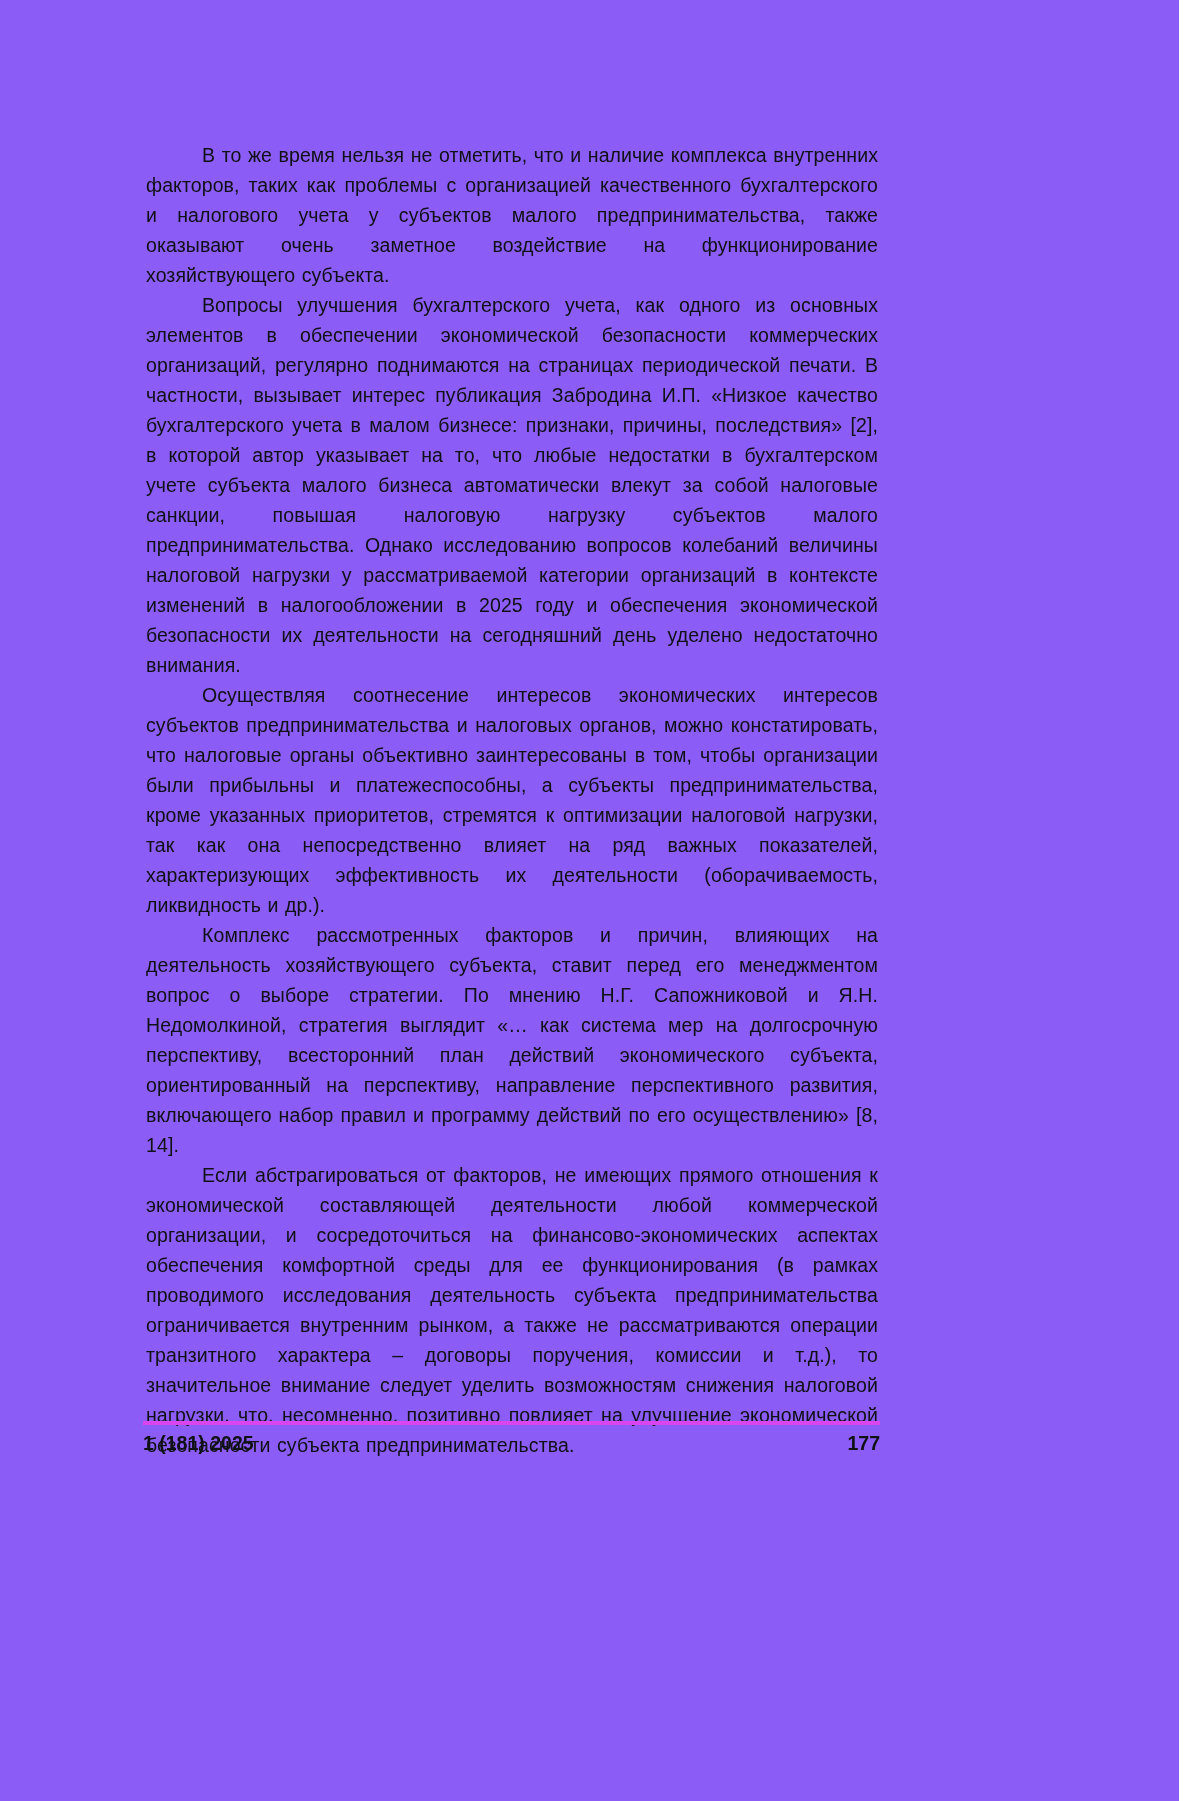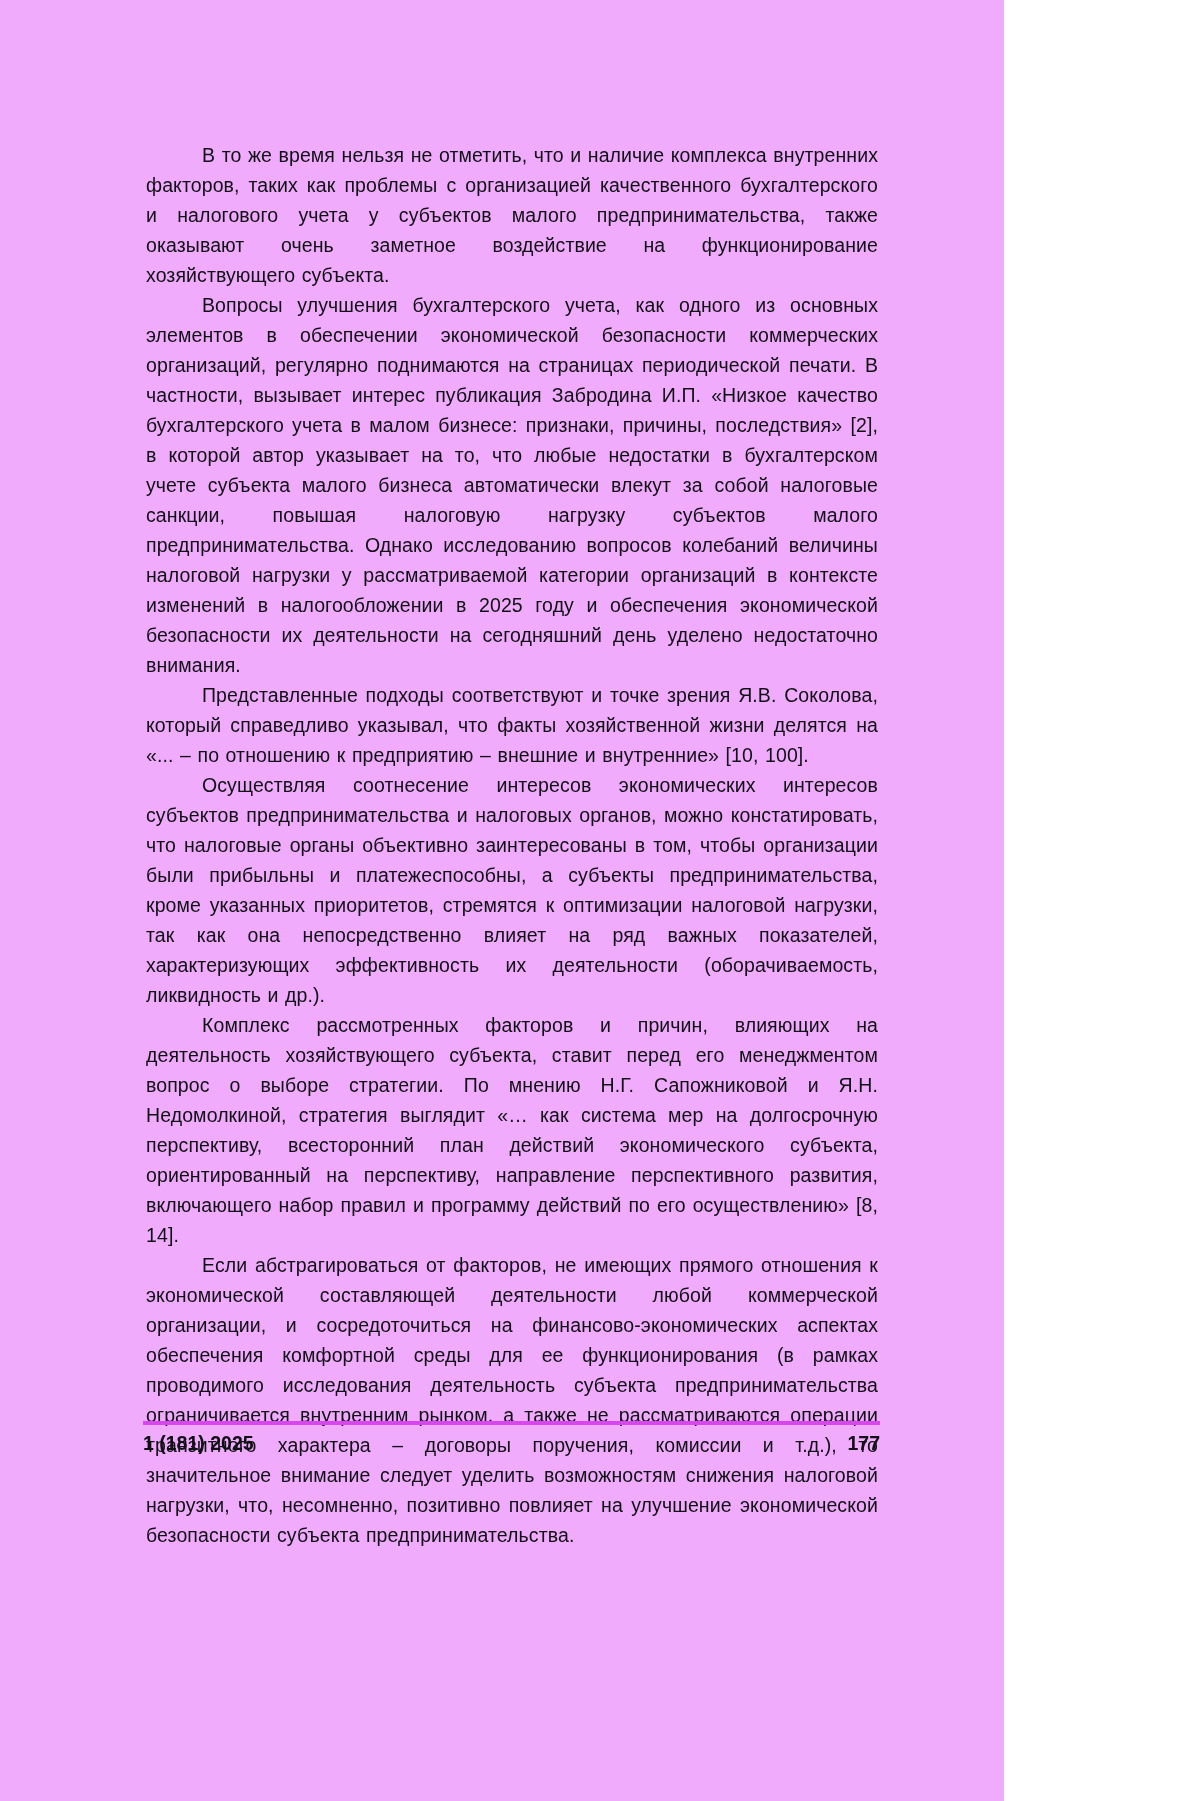--- a/index.html
+++ b/index.html
@@ -2,23 +2,23 @@
 <html lang="ru"><head>
 <meta charset="utf-8">
 <style>
   html, body {
     margin: 0;
     padding: 0;
     background: #ffffff;
   }
   .page {
     position: relative;
-    width: 1004px;
+    width: 1179px;
     height: 1801px;
-    background: #f0abfc;
+    background: #8b5cf6;
     font-family: "Liberation Sans", sans-serif;
     color: #101114;
     overflow: hidden;
   }
   .content {
     position: absolute;
     left: 146px;
     top: 140px;
     width: 732px;
   }
@@ -47,21 +47,20 @@
   }
 </style>
 </head>
 <body>
 
 <div class="page">
 
   <div class="content">
     <p>В то же время нельзя не отметить, что и наличие комплекса внутренних факторов, таких как проблемы с организацией качественного бухгалтерского и налогового учета у субъектов малого предпринимательства, также оказывают очень заметное воздействие на функционирование хозяйствующего субъекта.</p>
     <p>Вопросы улучшения бухгалтерского учета, как одного из основных элементов в обеспечении экономической безопасности коммерческих организаций, регулярно поднимаются на страницах периодической печати. В частности, вызывает интерес публикация Забродина И.П. «Низкое качество бухгалтерского учета в малом бизнесе: признаки, причины, последствия» [2], в которой автор указывает на то, что любые недостатки в бухгалтерском учете субъекта малого бизнеса автоматически влекут за собой налоговые санкции, повышая налоговую нагрузку субъектов малого предпринимательства. Однако исследованию вопросов колебаний величины налоговой нагрузки у рассматриваемой категории организаций в контексте изменений в налогообложении в 2025 году и обеспечения экономической безопасности их деятельности на сегодняшний день уделено недостаточно внимания.</p>
-    <p>Представленные подходы соответствуют и точке зрения Я.В. Соколова, который справедливо указывал, что факты хозяйственной жизни делятся на «... – по отношению к предприятию – внешние и внутренние» [10, 100].</p>
     <p>Осуществляя соотнесение интересов экономических интересов субъектов предпринимательства и налоговых органов, можно констатировать, что налоговые органы объективно заинтересованы в том, чтобы организации были прибыльны и платежеспособны, а субъекты предпринимательства, кроме указанных приоритетов, стремятся к оптимизации налоговой нагрузки, так как она непосредственно влияет на ряд важных показателей, характеризующих эффективность их деятельности (оборачиваемость, ликвидность и др.).</p>
     <p>Комплекс рассмотренных факторов и причин, влияющих на деятельность хозяйствующего субъекта, ставит перед его менеджментом вопрос о выборе стратегии. По мнению Н.Г. Сапожниковой и Я.Н. Недомолкиной, стратегия выглядит «… как система мер на долгосрочную перспективу, всесторонний план действий экономического субъекта, ориентированный на перспективу, направление перспективного развития, включающего набор правил и программу действий по его осуществлению» [8, 14].</p>
     <p>Если абстрагироваться от факторов, не имеющих прямого отношения к экономической составляющей деятельности любой коммерческой организации, и сосредоточиться на финансово-экономических аспектах обеспечения комфортной среды для ее функционирования (в рамках проводимого исследования деятельность субъекта предпринимательства ограничивается внутренним рынком, а также не рассматриваются операции транзитного характера – договоры поручения, комиссии и т.д.), то значительное внимание следует уделить возможностям снижения налоговой нагрузки, что, несомненно, позитивно повлияет на улучшение экономической безопасности субъекта предпринимательства.</p>
   </div>
 
   <div class="footer">
     <span>1 (181) 2025</span>
     <span>177</span>
   </div>
 

